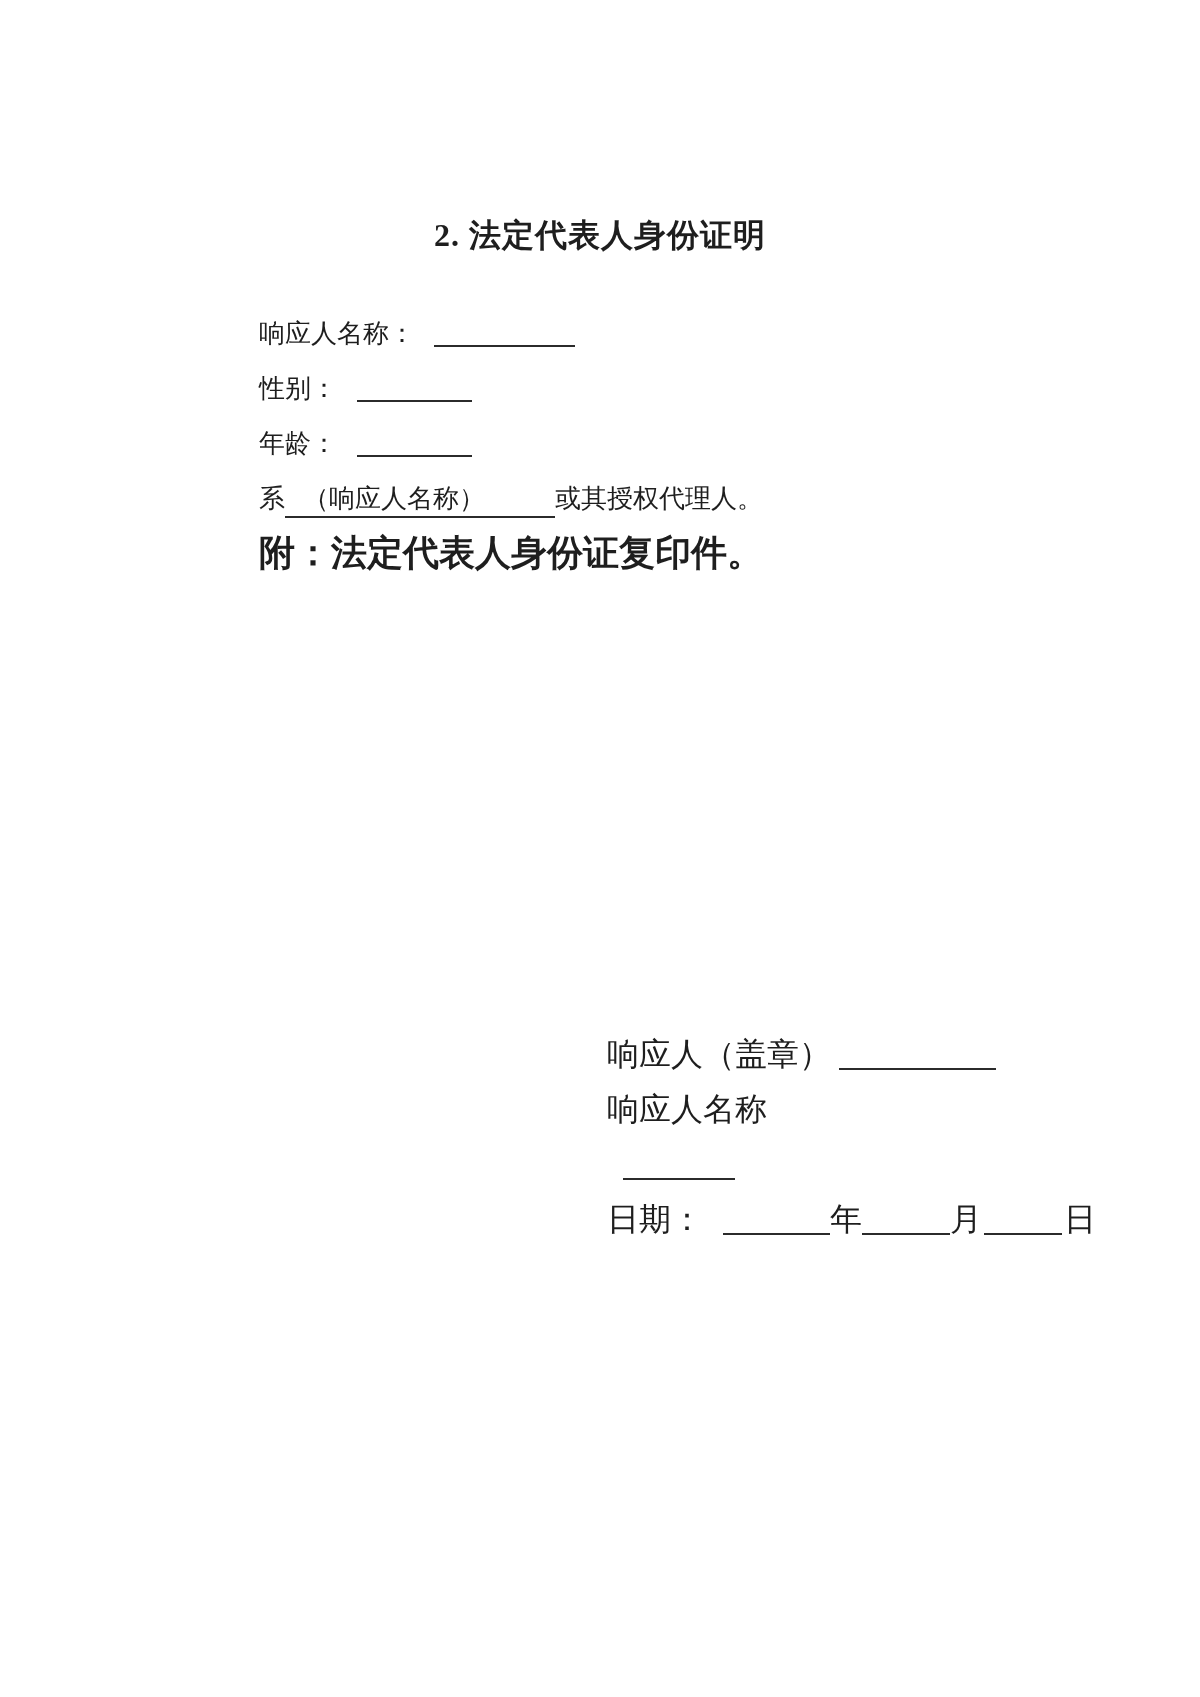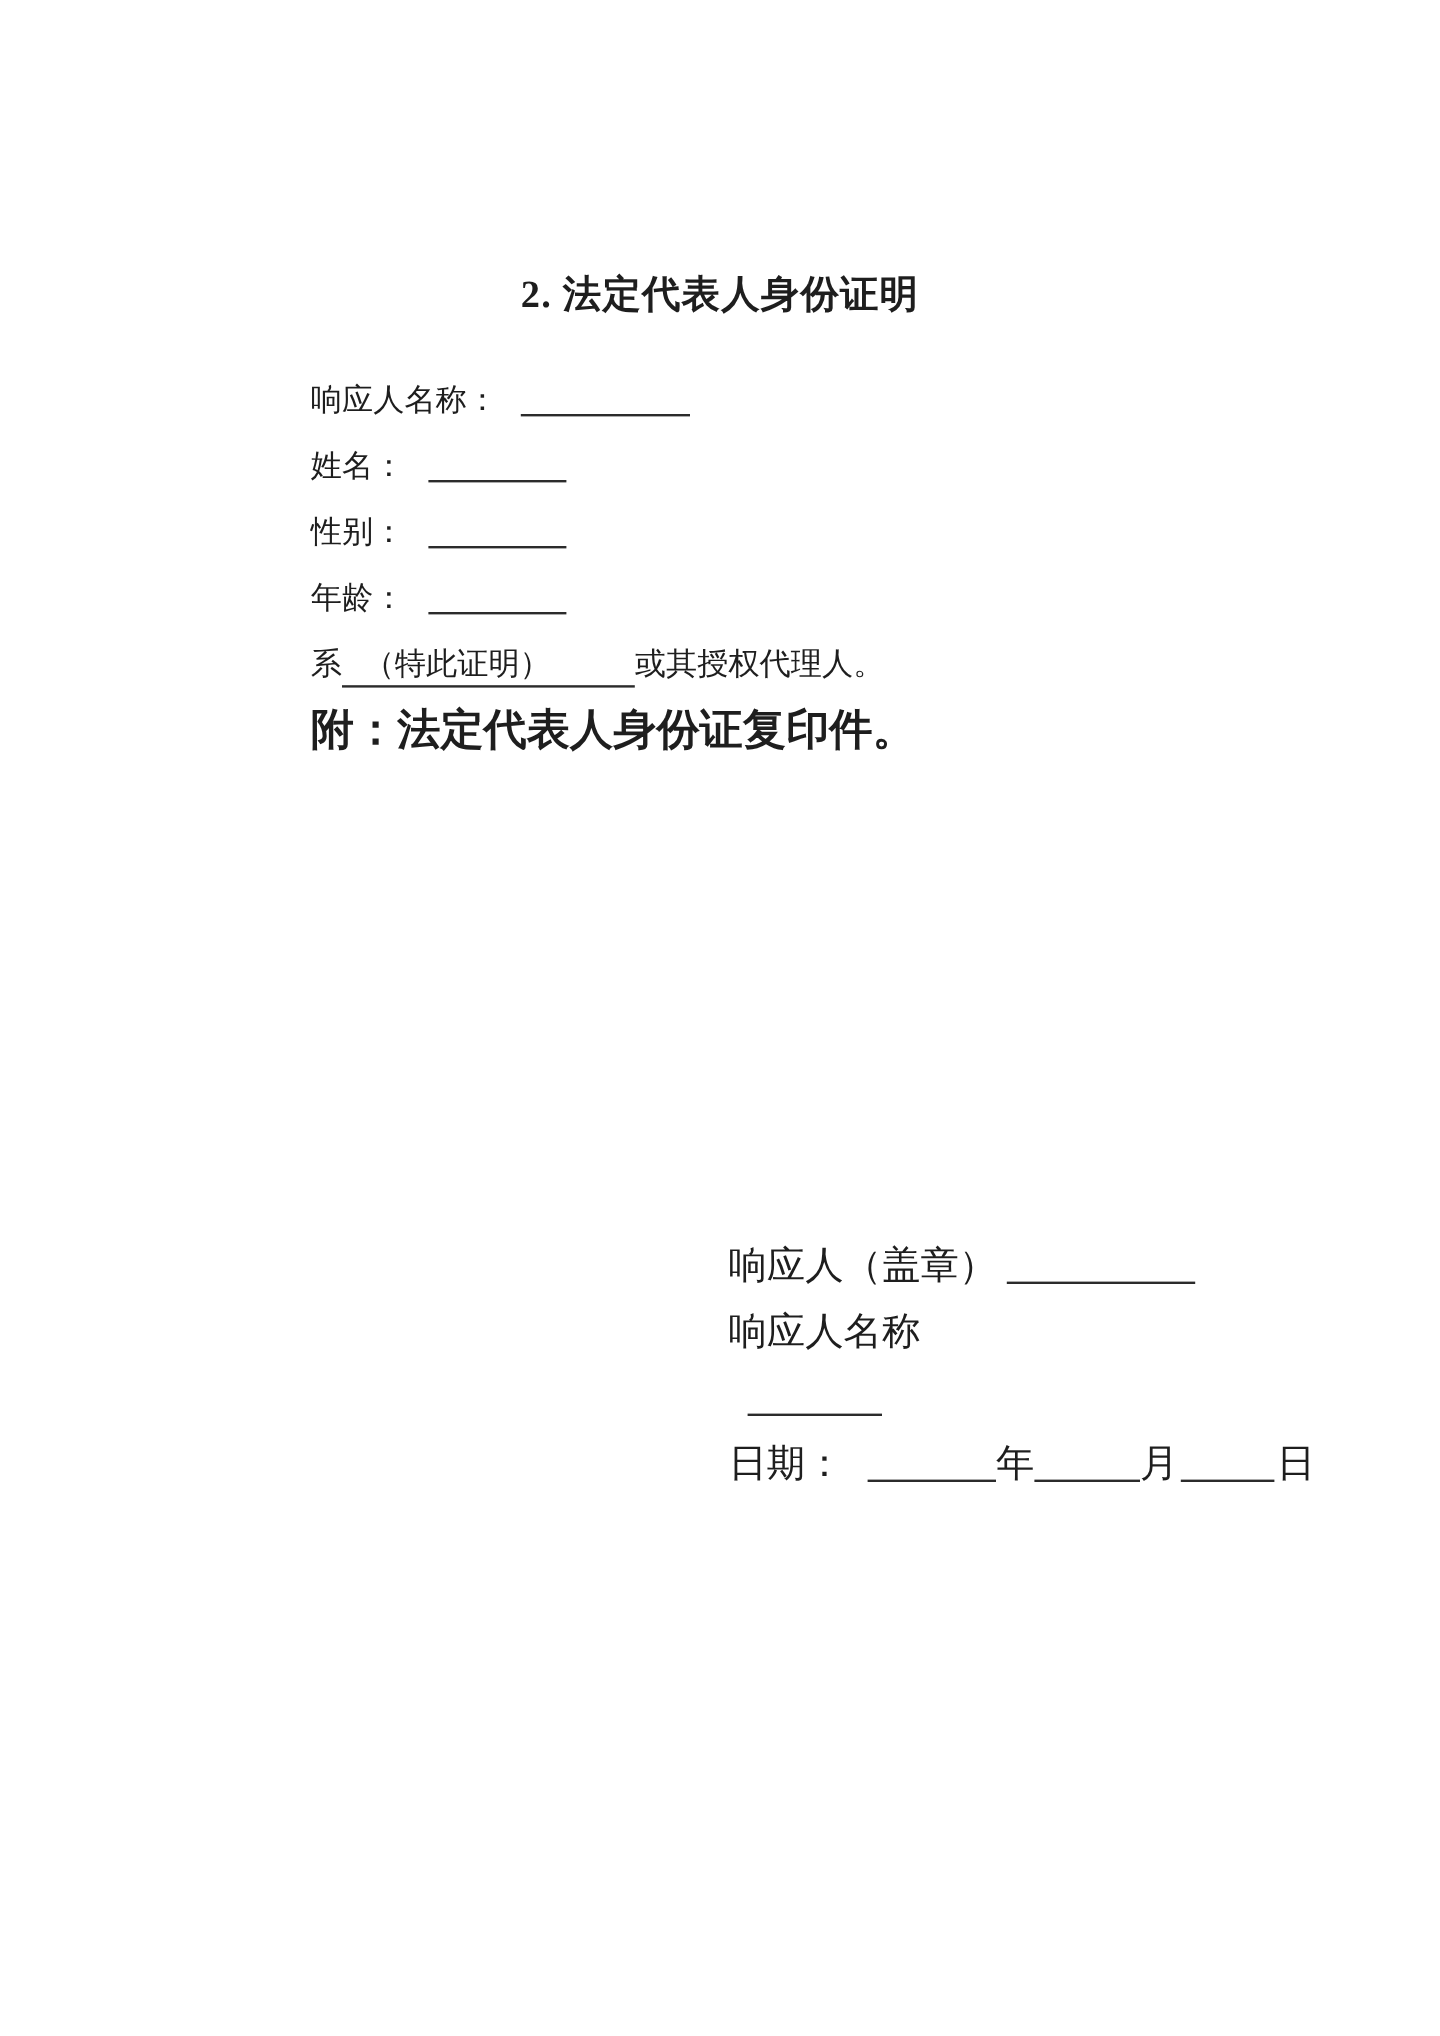--- a/index.html
+++ b/index.html
@@ -12,21 +12,21 @@
     width: 1200px;
     height: 1697px;
     margin: 0 auto;
     background: #ffffff;
     color: #1e1e1e;
     font-family: "Liberation Serif", "DejaVu Serif", serif;
     overflow: hidden;
   }
   .doc-title {
     position: absolute;
-    top: 223px;
+    top: 213px;
     left: 0;
     width: 1200px;
     text-align: center;
     font-size: 32px;
     font-weight: bold;
     letter-spacing: 1px;
     line-height: 44px;
   }
   .top-block {
     position: absolute;
@@ -74,35 +74,32 @@
 <div class="page">
 
   <div class="doc-title">2. 法定代表人身份证明</div>
 
   <div class="top-block">
 
     <div class="line">
       <span>响应人名称：</span><span class="blank w141"></span>
     </div>
 
-    <div class="line">
-      <span>姓名：</span><span class="blank w115"></span>
-    </div>
 
     <div class="line">
       <span>性别：</span><span class="blank w115"></span>
     </div>
 
     <div class="line">
       <span>年龄：</span><span class="blank w115"></span>
     </div>
 
 
     <div class="line">
-      <span>系</span><span class="underlined-seg">（特此证明）</span><span>或其授权代理人。</span>
+      <span>系</span><span class="underlined-seg">（响应人名称）</span><span>或其授权代理人。</span>
     </div>
 
 
     <div class="line bold-line">
       <span>附：法定代表人身份证复印件。</span>
     </div>
 
   </div>
 
   <div class="sign-block">

